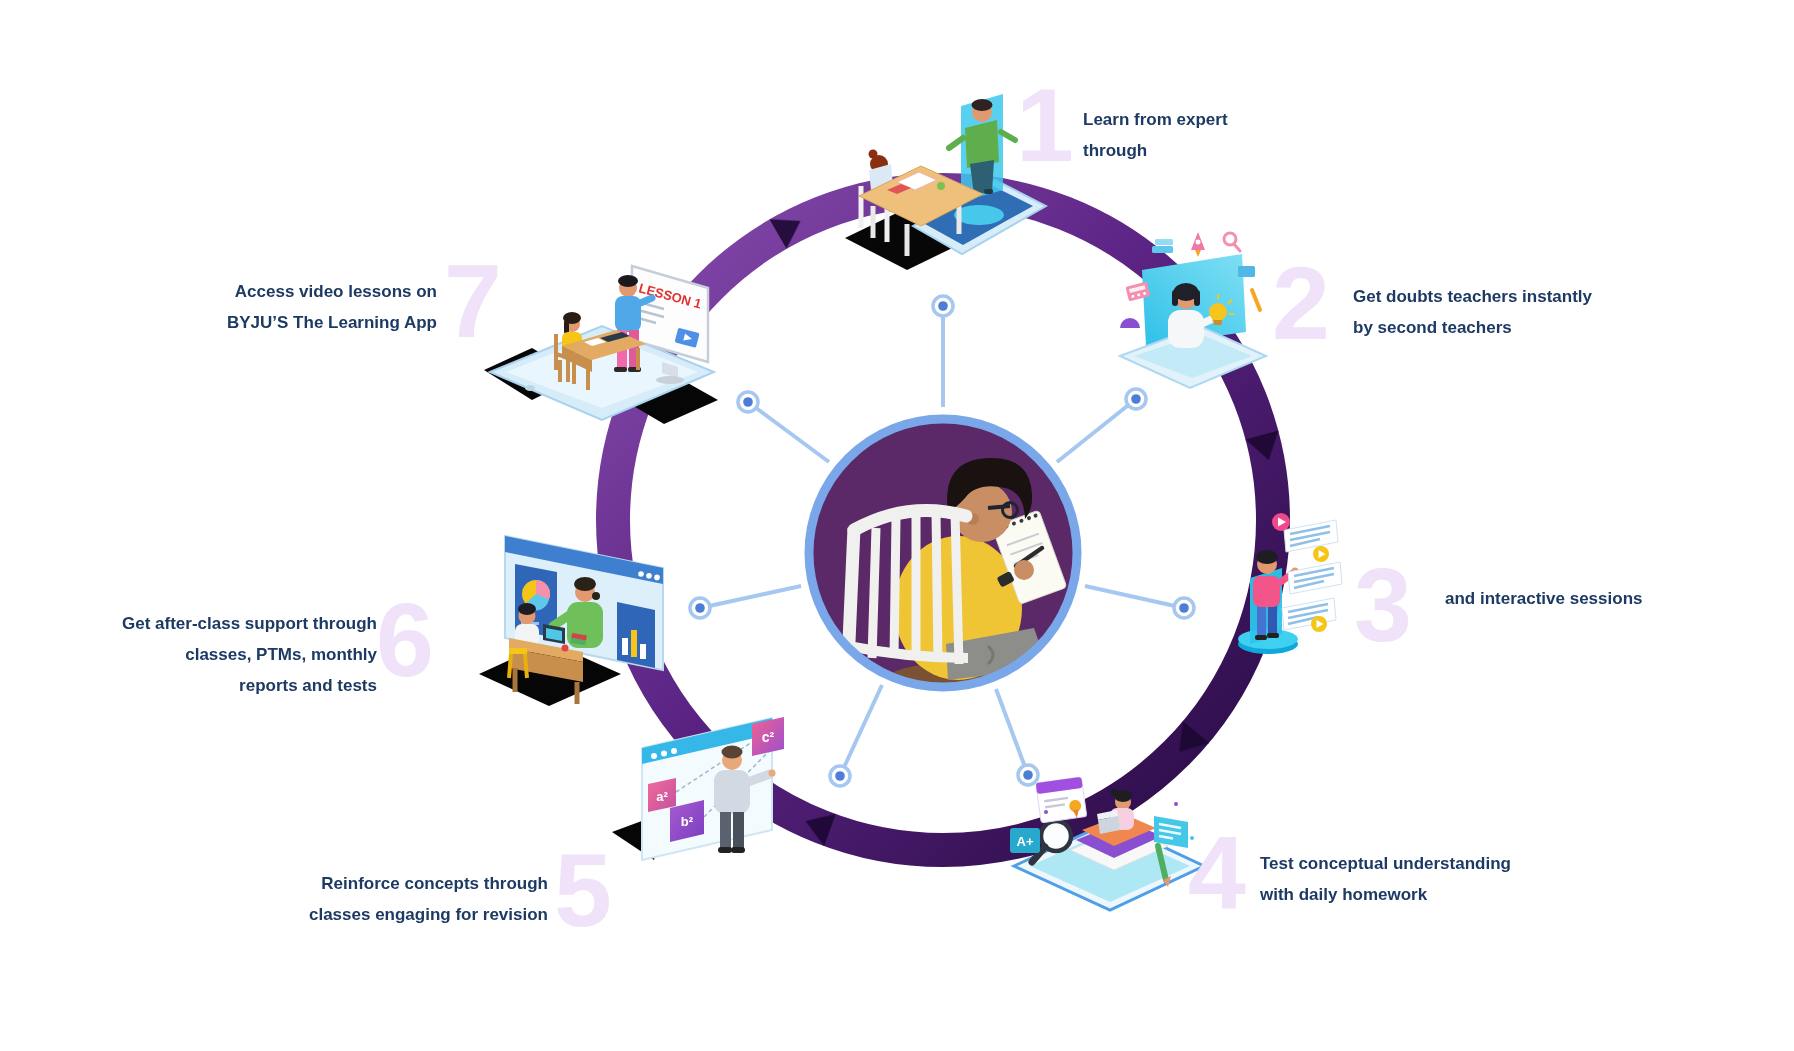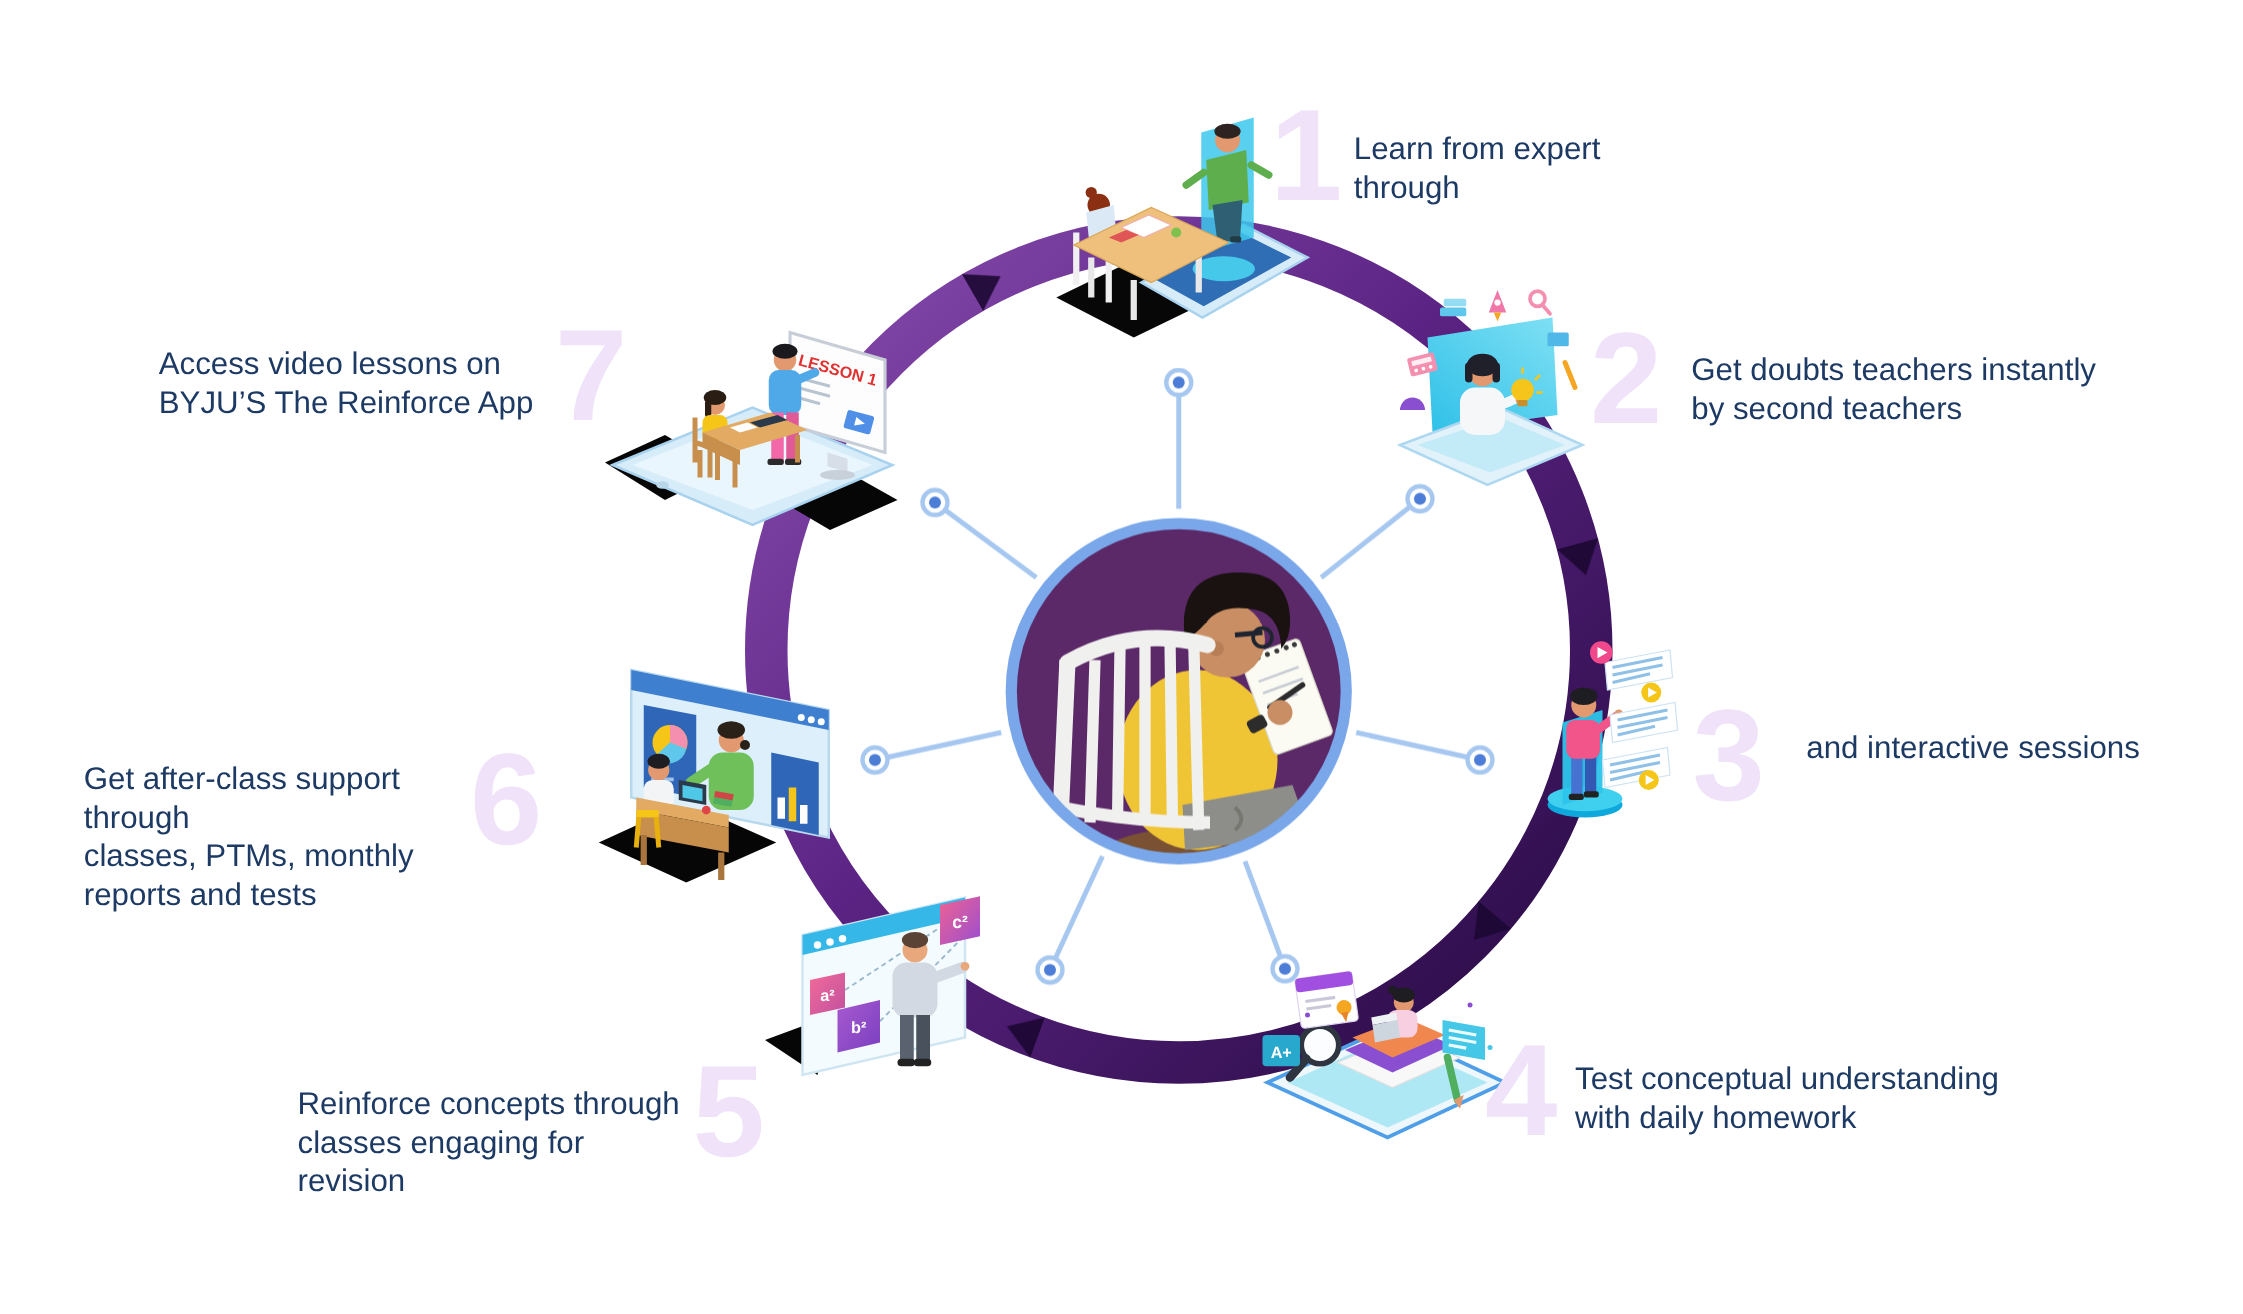--- a/index.html
+++ b/index.html
@@ -3,22 +3,22 @@
 <meta charset="utf-8">
 <title>Infographic</title>
 <style>
   html,body{margin:0;padding:0;background:#fff;}
   .canvas{position:relative;width:1794px;height:1051px;background:#ffffff;overflow:hidden;
           font-family:"Liberation Sans",sans-serif;}
   .layer{position:absolute;left:0;top:0;}
   .illo{position:absolute;}
   .num{position:absolute;font-size:104px;font-weight:700;line-height:1;color:var(--numc,#efe2f9);
        letter-spacing:-2px;}
-  .step-text{position:absolute;font-size:25px;font-weight:400;line-height:31px;color:var(--txtc,#1d3a64);}
-  .align-right{text-align:left;}
+  .step-text{position:absolute;font-size:17px;font-weight:700;line-height:31px;color:var(--txtc,#1d3a64);}
+  .align-right{text-align:right;}
 </style>
 </head>
 <body>
 
 <div class="canvas">
 
   <svg class="layer" width="1794" height="1051" viewBox="0 0 1794 1051">
     <defs>
       <linearGradient id="ringG" x1="0%" y1="0%" x2="100%" y2="100%">
         <stop offset="0" stop-color="#8a4fb0"></stop>
@@ -446,16 +446,16 @@
   <div class="num" style="left:376px;top:588px">6</div>
   <div class="step-text align-right" style="left:67px;top:608px;width:310px">
     <div>Get after-class support through</div>
     <div>classes, PTMs, monthly</div>
     <div>reports and tests</div>
   </div>
 
   <div class="num" style="left:444px;top:249px">7</div>
   <div class="step-text align-right" style="left:127px;top:276px;width:310px">
     <div>Access video lessons on</div>
-    <div>BYJU’S The Reinforce App</div>
+    <div>BYJU’S The Learning App</div>
   </div>
 
 </div>
 
 </body></html>

